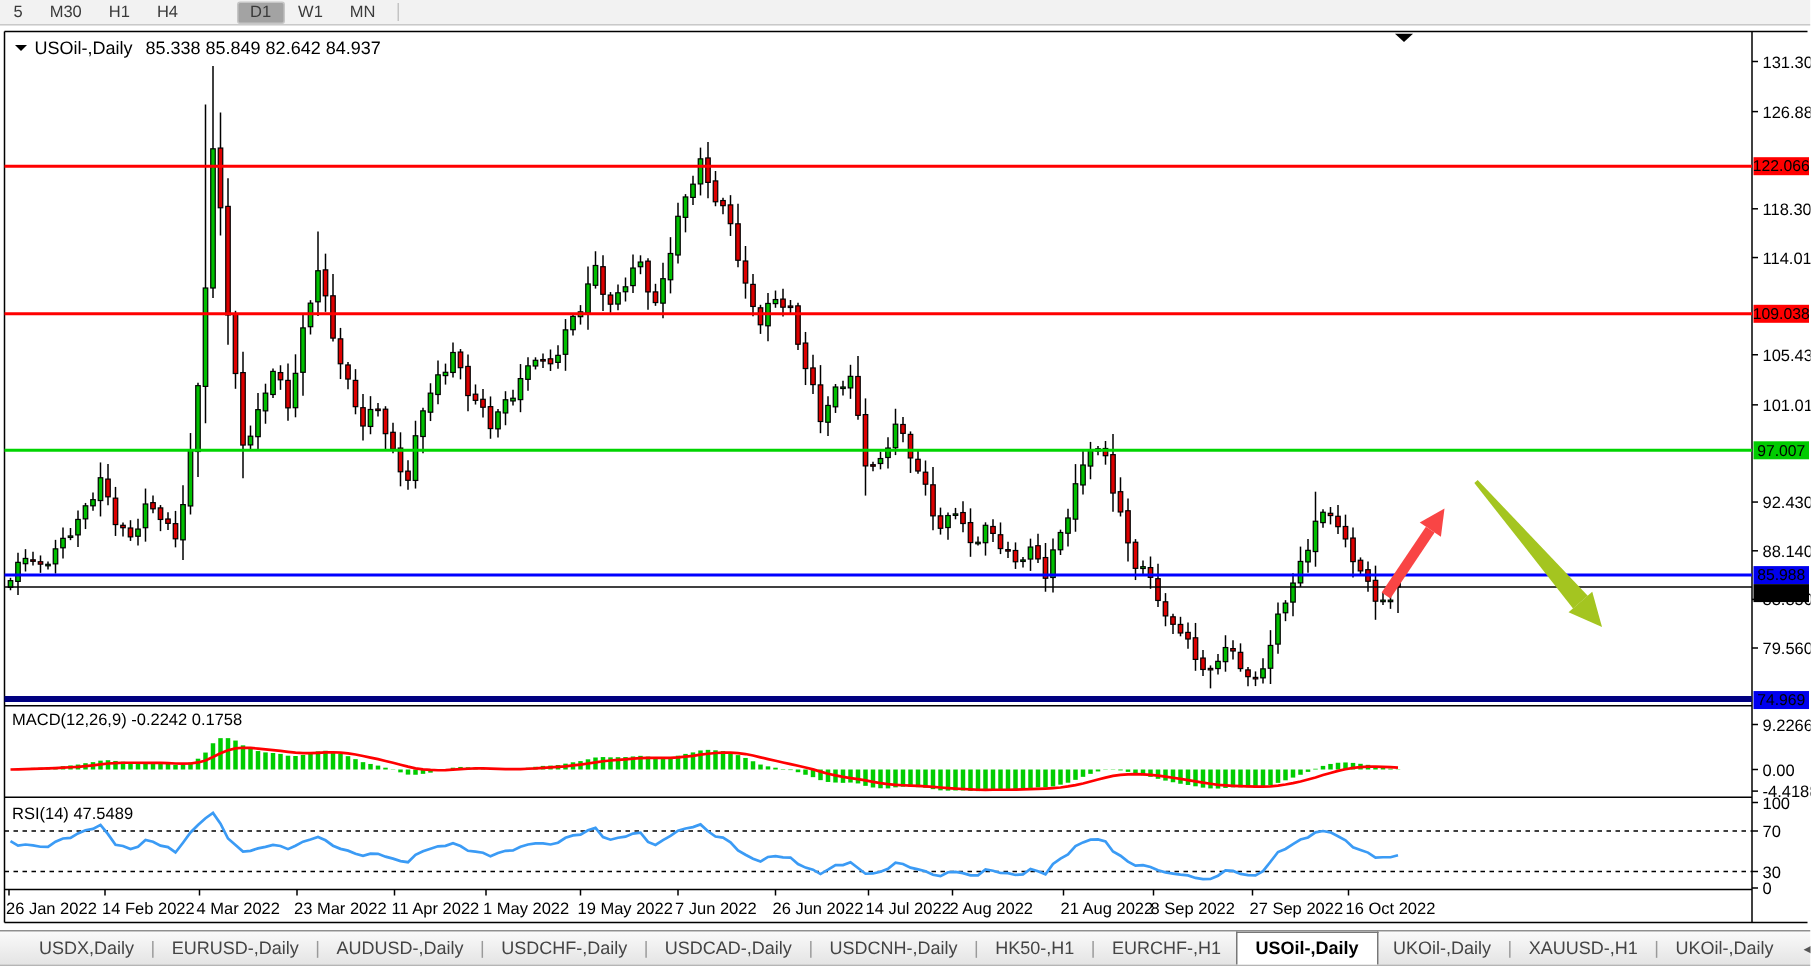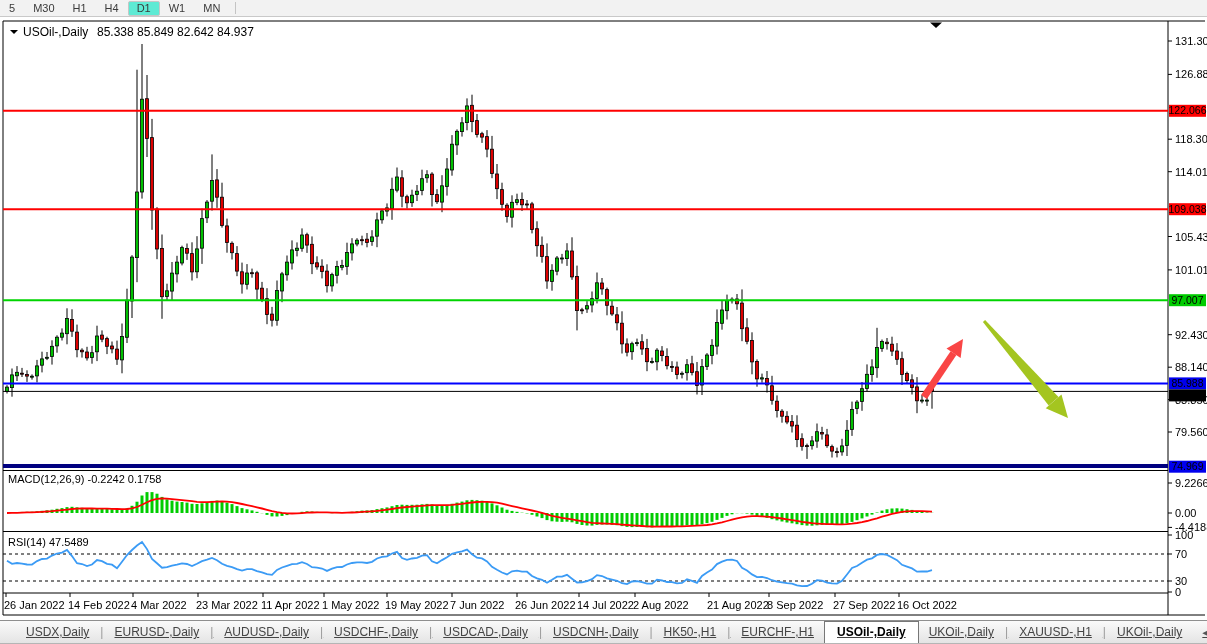--- a/index.html
+++ b/index.html
@@ -8,32 +8,32 @@
     background:#ffffff;font-family:"Liberation Sans",sans-serif;
   }
   
   #toolbar{
     position:absolute;top:0;left:0;width:100%;height:17px;z-index:3;
     background:#f2f2f2;border-bottom:1px solid #c9c9c9;
     display:flex;align-items:center;font-size:11px;color:#3a3a3a;
     box-sizing:border-box;
   }
   .tf{padding:1px 9px;line-height:13px;cursor:default;}
-  .tf.active{background:#5eead4;border:1px solid #c6c6c6;border-radius:2px;padding:0 8px;}
+  .tf.active{background:#a3a3a3;border:1px solid #c6c6c6;border-radius:2px;padding:0 8px;margin-left:30px;}
   .tf-sep{width:1px;height:12px;background:#c4c4c4;margin-left:6px;}
   
   #chart-svg{position:absolute;top:0;left:0;z-index:1;}
   #chart-svg text{font-family:"Liberation Sans",sans-serif;fill:#000;}
   
   #tabbar{
     position:absolute;left:0;bottom:0;width:100%;height:24px;z-index:3;
     background:linear-gradient(#fafafa,#e4e4e4);
     border-top:1px solid #8f8f8f;border-bottom:1px solid #b5b5b5;
     display:flex;align-items:stretch;font-size:12px;color:#444;
-    box-sizing:border-box;padding-left:16px;text-decoration:underline;
+    box-sizing:border-box;padding-left:16px;
   }
   .tab{padding:4px 10px 0;white-space:nowrap;cursor:default;}
   .tab.active{
     background:#ffffff;border:1px solid #777;border-bottom:none;margin-top:0;
     font-weight:bold;color:#000;padding:3px 12px 0;
   }
   .tab-sep{color:#9a9a9a;padding:4px 1px 0;}
   #tab-nav{margin-left:auto;display:flex;align-items:center;gap:8px;padding:0 10px;color:#555;font-size:11px;}
   #tab-nav span{cursor:default;}
 </style>

